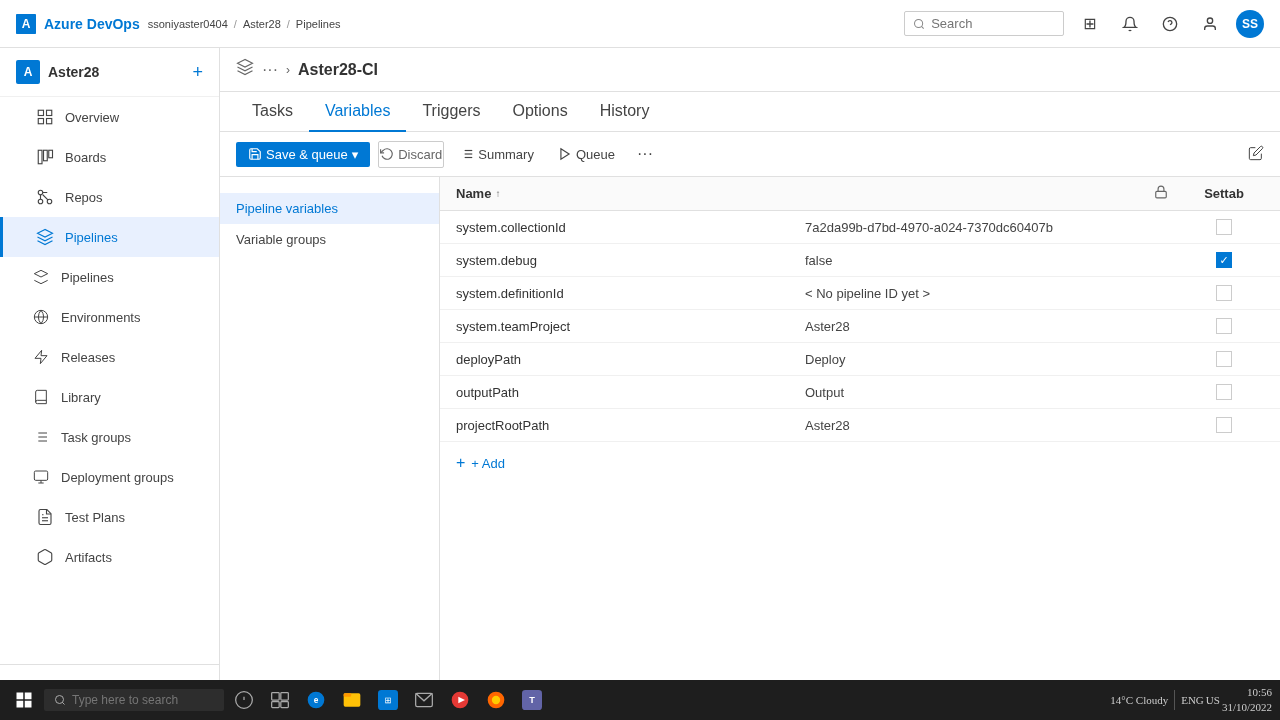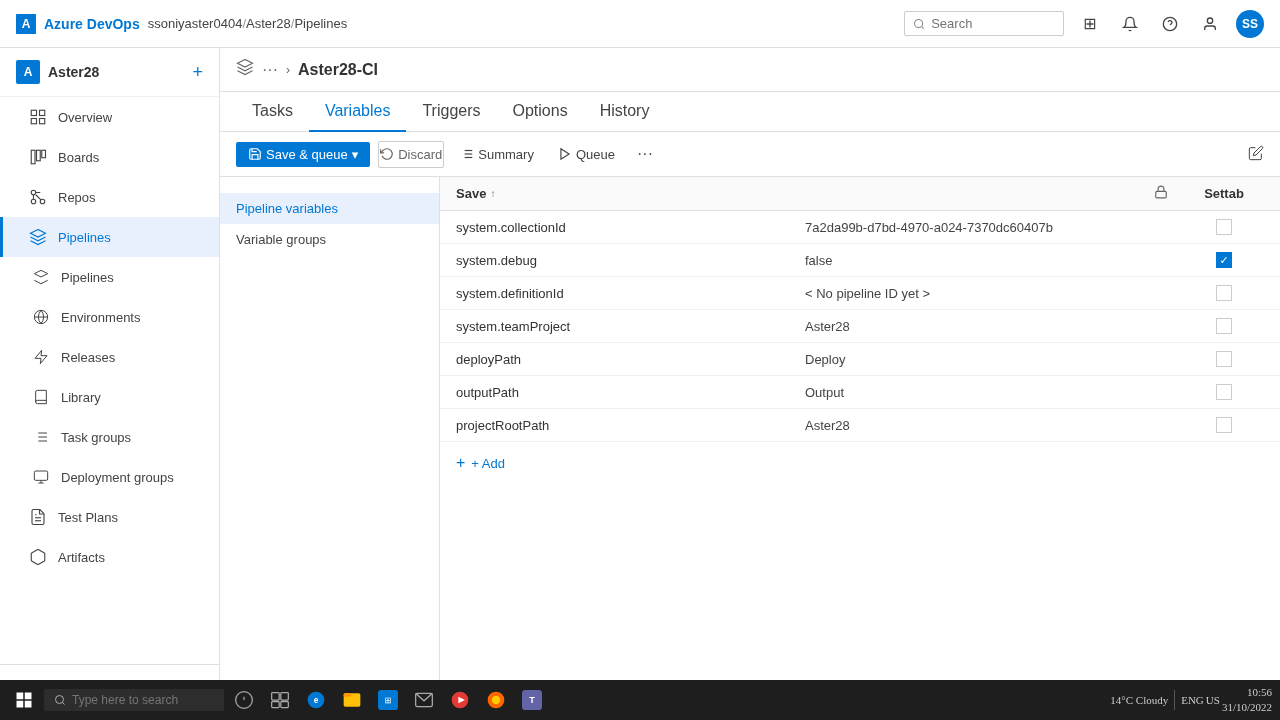--- a/index.html
+++ b/index.html
@@ -10,21 +10,21 @@
       height: 48px;
       background: #fff;
       border-bottom: 1px solid #e0e0e0;
       display: flex;
       align-items: center;
       padding: 0 16px;
       gap: 8px;
     }
     .top-bar-left { display: flex; align-items: center; gap: 8px; flex: 1; }
     .top-bar-brand { color: #0078d4; font-weight: 600; font-size: 14px; }
-    .top-bar-breadcrumb { display: flex; align-items: center; color: #666; font-size: 13px; }
+    .top-bar-breadcrumb { display: flex; align-items: center; gap: 6px; color: #666; font-size: 11px; }
     .top-bar-breadcrumb span { color: #444; }
     .top-bar-breadcrumb .sep { color: #999; }
     .top-bar-right { display: flex; align-items: center; gap: 12px; }
     .search-box {
       display: flex; align-items: center; border: 1px solid #ccc; border-radius: 2px;
       padding: 4px 8px; gap: 6px; width: 160px; background: #fff;
     }
     .search-box input { border: none; outline: none; font-size: 13px; color: #333; width: 100%; }
     .top-icon { width: 28px; height: 28px; display: flex; align-items: center; justify-content: center; cursor: pointer; border-radius: 2px; color: #444; font-size: 16px; }
     .avatar { width: 28px; height: 28px; border-radius: 50%; background: #0078d4; color: #fff; display: flex; align-items: center; justify-content: center; font-size: 12px; font-weight: 600; cursor: pointer; }
@@ -40,21 +40,21 @@
       overflow: hidden;
     }
     .sidebar-project-header {
       display: flex; align-items: center; padding: 12px 16px; gap: 8px;
       border-bottom: 1px solid #f0f0f0;
     }
     .project-icon { width: 24px; height: 24px; background: #0078d4; color: #fff; border-radius: 2px; display: flex; align-items: center; justify-content: center; font-size: 12px; font-weight: 600; }
     .project-name { font-weight: 600; font-size: 14px; color: #333; flex: 1; }
     .sidebar-nav { flex: 1; overflow-y: auto; }
     .nav-item {
-      display: flex; align-items: center; gap: 10px; padding: 10px 25px;
+      display: flex; align-items: center; gap: 10px; padding: 10px 32px;
       cursor: pointer; color: #444; font-size: 13px; border-left: 3px solid transparent;
     }
     .nav-item.active { background: #e8f0fe; border-left-color: #0078d4; color: #0078d4; }
     .nav-icon { width: 20px; height: 20px; display: flex; align-items: center; justify-content: center; font-size: 16px; }
     .sidebar-bottom { border-top: 1px solid #e0e0e0; padding: 8px 0; }
     .sidebar-collapse { display: flex; align-items: center; gap: 10px; padding: 10px 16px; cursor: pointer; color: #666; font-size: 13px; }
 
     
     .main { flex: 1; display: flex; flex-direction: column; overflow: hidden; }
 
@@ -425,21 +425,21 @@
 
       <div class="left-panel">
         <div class="panel-item active">Pipeline variables</div>
         <div class="panel-item">Variable groups</div>
       </div>
 
       <div class="variables-area">
 
         <div class="var-table-header">
           <div class="var-col-name">
-            <span>Save</span>
+            <span>Name</span>
             <span class="sort-icon">↑</span>
           </div>
           <div class="var-col-lock">
             <svg width="14" height="14" viewBox="0 0 24 24" fill="none" stroke="#666" stroke-width="2">
                 <rect x="3" y="11" width="18" height="11" rx="2" ry="2"></rect>
                 <path d="M7 11V7a5 5 0 0110 0v4"></path>
               </svg>
           </div>
           <div class="var-col-settable">Settab</div>
         </div>

